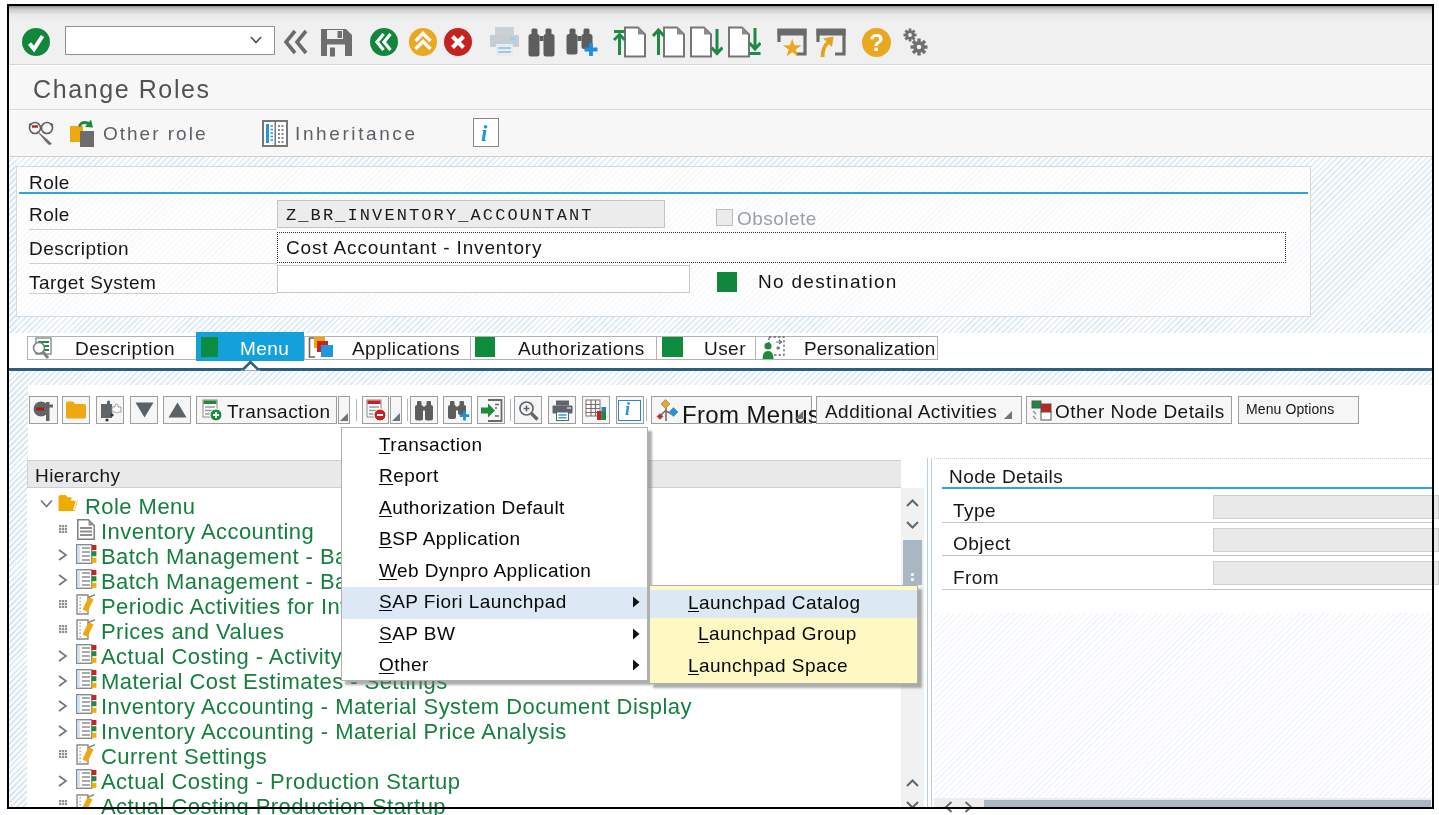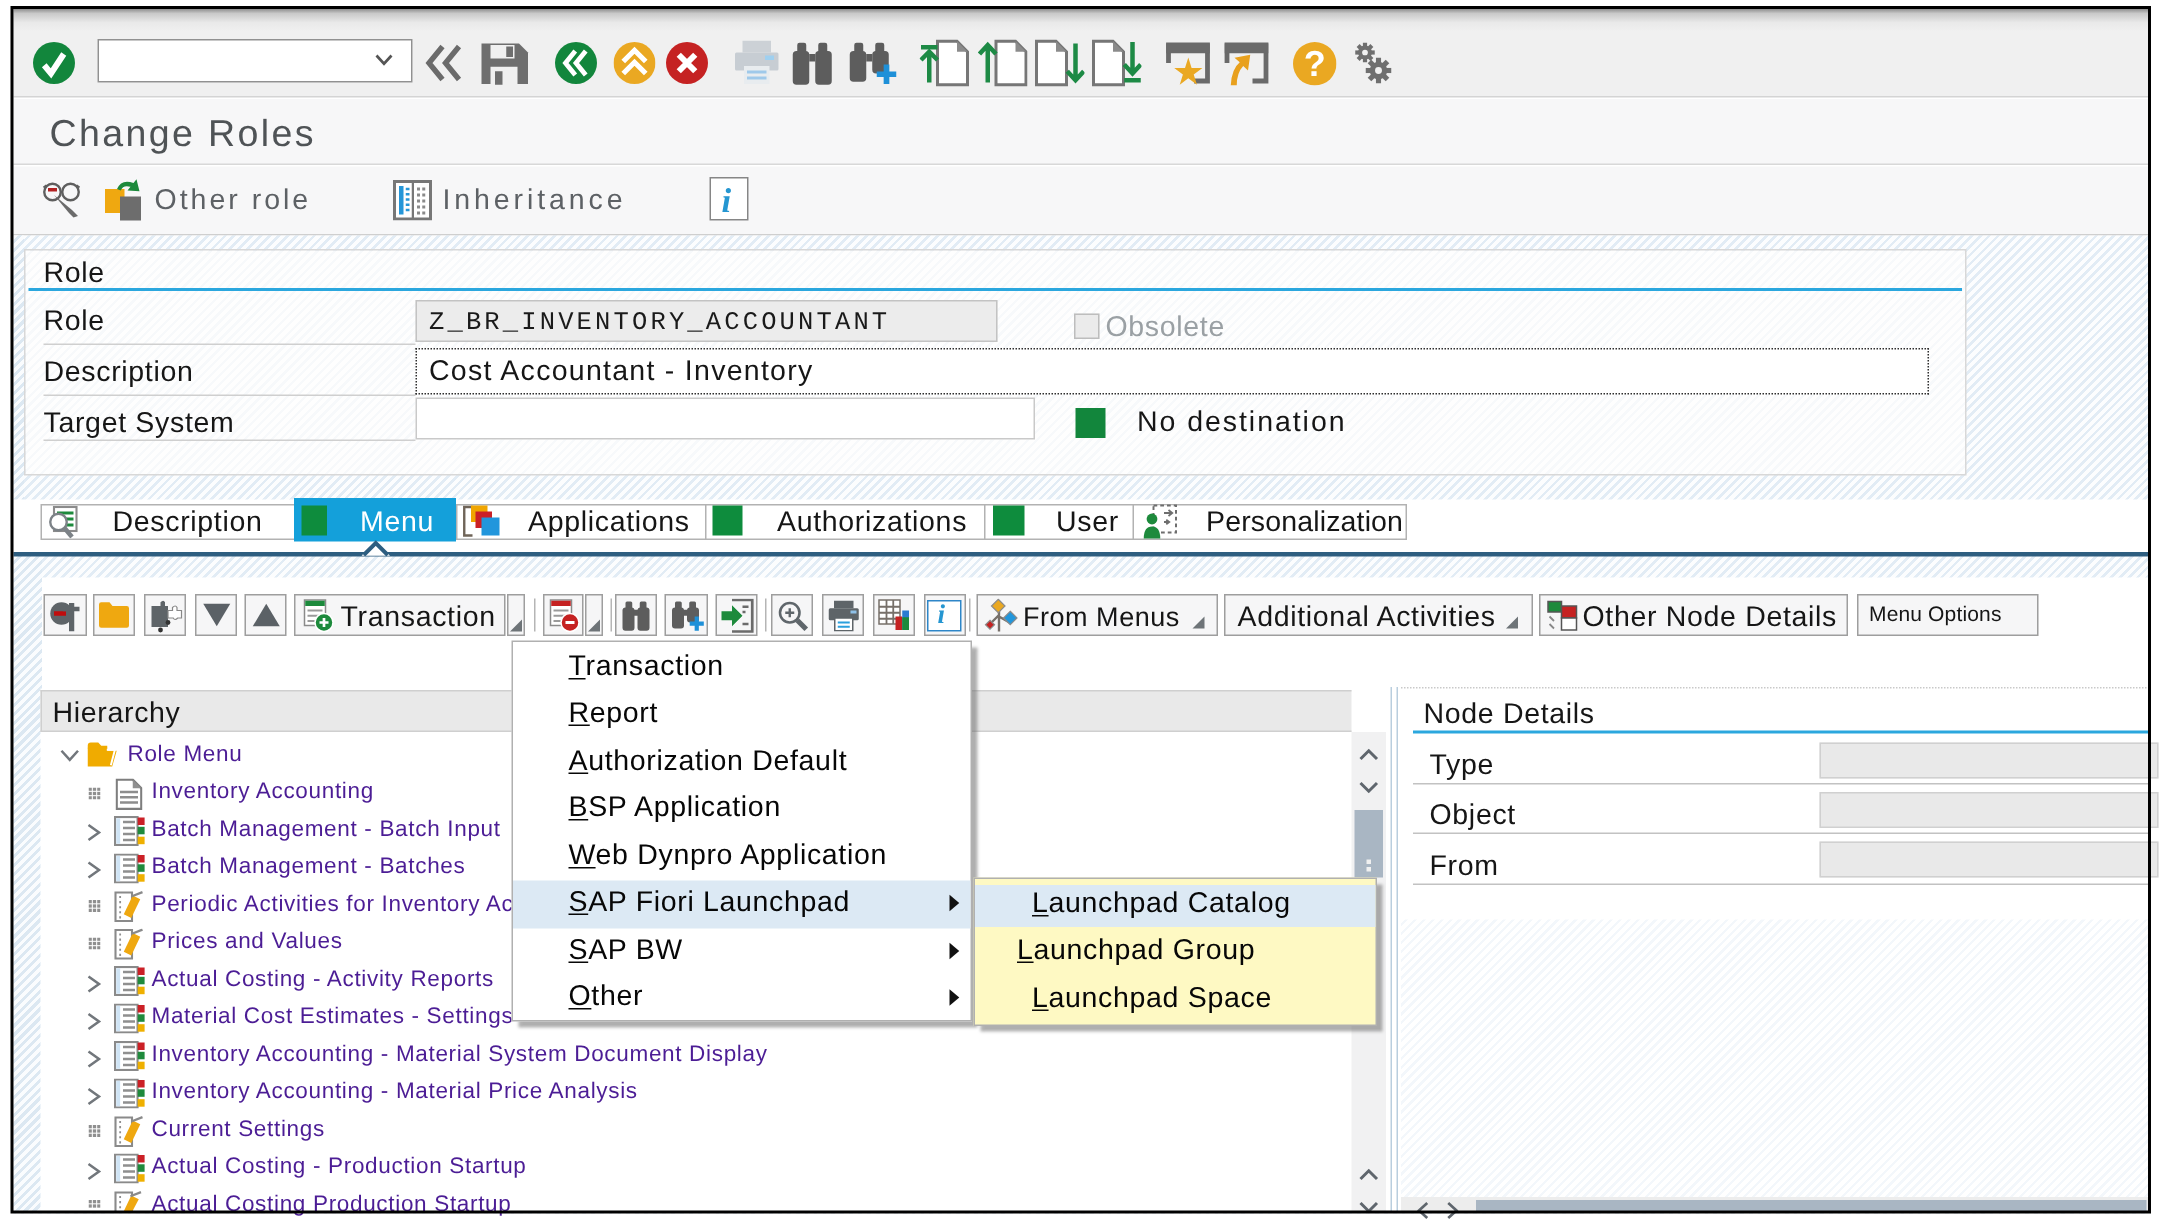--- a/index.html
+++ b/index.html
@@ -12,21 +12,21 @@
 #titlebar { position:absolute; left:9px; top:66px; width:1425px; height:44px; background:#f7f7f8; border-bottom:1px solid #d8d8d8; }
 #appbar { position:absolute; left:9px; top:111px; width:1425px; height:46px; background:#f7f7f8; border-bottom:1px solid #cfcfcf; }
 #content { position:absolute; left:9px; top:157px; width:1425px; height:652px;
   background:repeating-linear-gradient(135deg, #fcfdfe 0px, #fcfdfe 2.4px, #e2ecf5 2.4px, #e2ecf5 4.2px); }
 .t { position:absolute; white-space:nowrap; font-size:19px; letter-spacing:0.45px; color:#161616; }
 .row-line { position:absolute; height:1px; background:#cfcfcf; }
 .blue-line { position:absolute; height:2px; background:#2ba7de; }
 .tbtn { position:absolute; top:396px; height:28px; border:1px solid #9e9e9e; background:#f6f6f7; }
 .sep { position:absolute; top:399px; height:22px; width:1px; background:#b5b5b5; }
 .dd { position:absolute; width:0; height:0; border-left:8px solid transparent; border-bottom:8px solid #6e7478; }
-.treerow { position:absolute; white-space:nowrap; font-size:15px; letter-spacing:0.45px; color:#4c1d95; }
+.treerow { position:absolute; white-space:nowrap; font-size:22px; letter-spacing:0.45px; color:#15803d; }
 .mi { position:absolute; left:37px; white-space:nowrap; font-size:19px; letter-spacing:0.45px; color:#070707; }
 u { text-decoration-thickness:1px; text-underline-offset:2px; }
 </style>
 </head>
 <body>
 
 <div id="topbar"></div>
 <div id="titlebar"></div>
 <div id="appbar"></div>
 <div id="content"></div>
@@ -353,21 +353,21 @@
 <div class="abs" style="left:618px;top:400px;width:23px;height:21px;border:1.6px solid #2e86c8;background:#fff"></div>
 <div class="t" style="left:625px;top:399px;font-family:'Liberation Serif',serif;font-style:italic;font-weight:bold;font-size:18px;color:#2596d1">i</div>
 <div class="sep" style="left:646px"></div>
 <div class="tbtn" style="left:651px;width:161px"></div>
 <svg class="abs" style="left:656px;top:399px" width="24" height="24" viewBox="0 0 24 24">
     <path d="M10 22 L10 6 M10 11 L4 17 M10 12 L17 16" stroke="#77706a" stroke-width="1.6" fill="none"></path>
     <path d="M9.5 0.5 L14 5 L9.5 9.5 L5 5 Z" fill="#eaa822" stroke="#8b8b8b" stroke-width="0.8"></path>
     <path d="M17.5 8.5 L22 13 L17.5 17.5 L13 13 Z" fill="#2196dc" stroke="#8b8b8b" stroke-width="0.8"></path>
     <path d="M4 14.5 L7 17.5 L4 20.5 L1 17.5 Z" fill="#c52222" stroke="#8b8b8b" stroke-width="0.8"></path>
   </svg>
-<div class="t" style="left:682px;top:401px;font-size:18px;letter-spacing:0.35px">From Menus</div>
+<div class="t" style="left:682px;top:401px;font-size:24px;letter-spacing:0.35px">From Menus</div>
 <div class="dd" style="left:795px;top:411px"></div>
 <div class="tbtn" style="left:816px;width:206px"></div>
 <div class="t" style="left:825px;top:401px">Additional Activities</div>
 <div class="dd" style="left:1004px;top:411px"></div>
 <div class="tbtn" style="left:1026px;width:206px"></div>
 <svg class="abs" style="left:1031px;top:400px" width="22" height="22" viewBox="0 0 22 22">
     <rect x="1" y="1" width="9" height="7" fill="#1d8a3c" stroke="#555"></rect>
     <rect x="10" y="4" width="10" height="8" fill="#c52222" stroke="#555"></rect>
     <rect x="10" y="12" width="10" height="8" fill="#fff" stroke="#555"></rect>
     <path d="M2 11 L5 14 M2 16 L5 19" stroke="#888" stroke-width="1.2"></path>
@@ -628,17 +628,17 @@
   <svg class="abs" style="left:290px;top:199.5px" width="8" height="12" viewBox="0 0 8 12">
       <path d="M1 0.5 L7.5 6 L1 11.5 Z" fill="#111"></path>
     </svg>
   <svg class="abs" style="left:290px;top:231px" width="8" height="12" viewBox="0 0 8 12">
       <path d="M1 0.5 L7.5 6 L1 11.5 Z" fill="#111"></path>
     </svg>
 </div>
 <div class="abs" style="left:649px;top:585px;width:269px;height:99px;background:#fef9c3;border:1px solid #b0b0b0;box-shadow:4px 4px 2px rgba(110,110,110,0.55)">
   <div class="abs" style="left:0px;top:4px;width:267px;height:28px;background:#dce9f4"></div>
   <div class="mi" style="left:38px;top:5.5px"><u>L</u>aunchpad Catalog</div>
-  <div class="mi" style="left:28px;top:37px"><u>L</u>aunchpad Group</div>
+  <div class="mi" style="left:48px;top:37px"><u>L</u>aunchpad Group</div>
   <div class="mi" style="left:38px;top:68.5px"><u>L</u>aunchpad Space</div>
 </div>
 
 <div class="abs" style="left:7px;top:4px;width:1427px;height:805px;border:2px solid #000;pointer-events:none"></div>
 
 </body></html>

